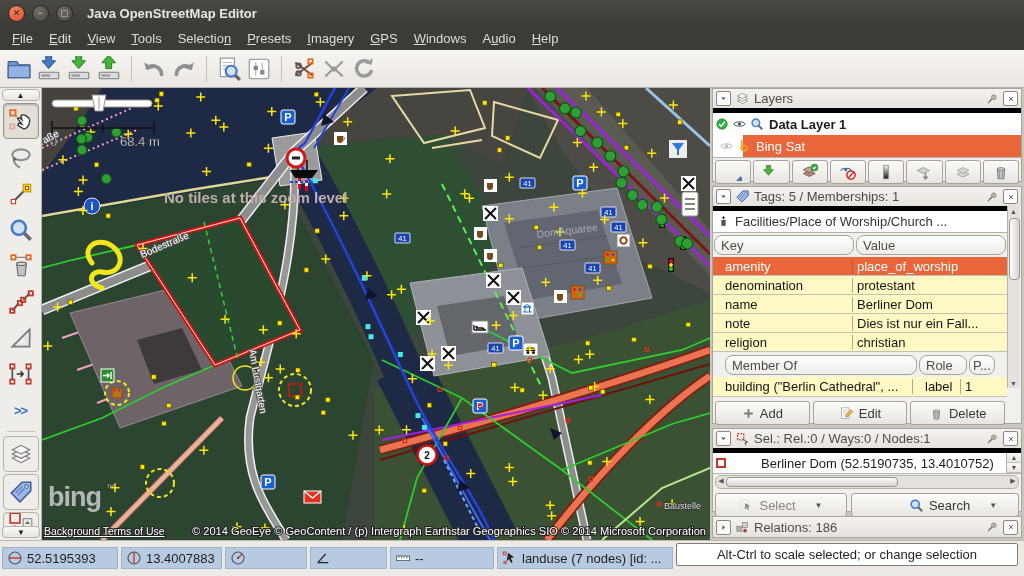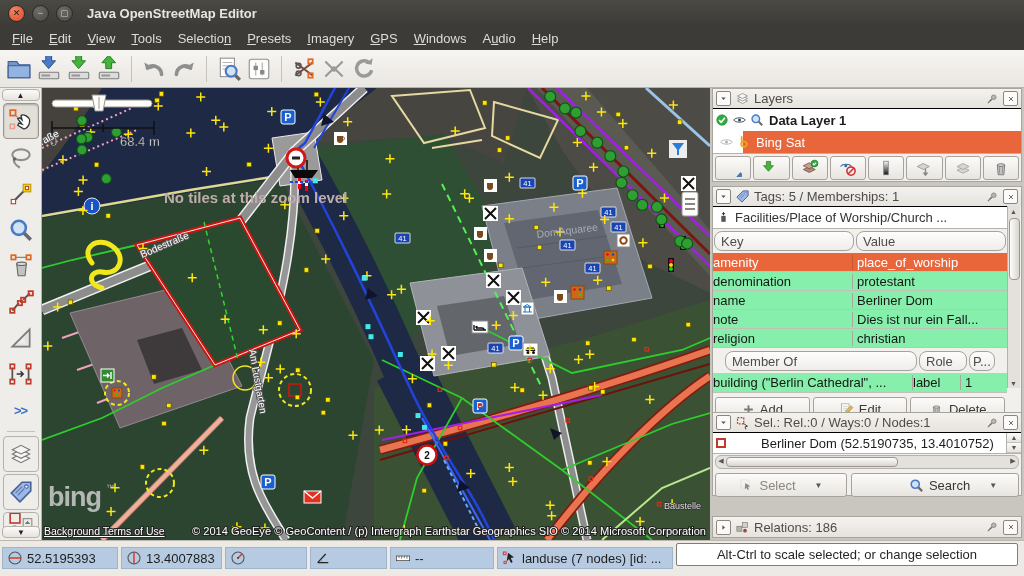--- a/index.html
+++ b/index.html
@@ -37,33 +37,33 @@
   
   #map-wrap{position:absolute;left:42px;top:88px;width:668px;height:452px;background:#30372f;}
   
   .right-panel{position:absolute;left:710px;top:88px;width:314px;height:452px;background:#c9c5bf;}
   .panel{position:absolute;left:2px;width:310px;background:#f2f0ed;border:1px solid #a8a49e;box-sizing:border-box;}
   .phead{height:19px;display:flex;align-items:center;gap:4px;padding:0 3px;font-size:13px;color:#4f4c48;
     background:linear-gradient(#f4f2ef,#e6e3de);}
   .phead .grow{flex:1 1 auto;}
   .sqbtn{width:13px;height:13px;border:1px solid #8a8781;border-radius:2px;background:#fbfaf8;
     display:flex;align-items:center;justify-content:center;flex:0 0 auto;}
-  .whitebox{background:#fff;border-top:1px solid #000000;border-bottom:1px solid #b5b1ab;}
+  .whitebox{background:#fff;border-top:5px solid #000000;border-bottom:1px solid #b5b1ab;}
   .lrow{height:22px;display:flex;align-items:center;gap:3px;font-size:13px;color:#1c1c1c;padding-left:2px;}
   .lrow .nm{padding-left:2px;}
   .lrow.sel-orange{background:linear-gradient(90deg,#fff 0 30px,#e9663b 30px);}
   .lrow.sel-orange .nm{color:#fff;}
   .btnrow{display:flex;gap:2px;padding:2px;}
   .btn{background:linear-gradient(#fcfbf9,#e8e5e0);border:1px solid #a7a39c;border-radius:3px;
     display:flex;align-items:center;justify-content:center;gap:5px;font-size:13px;color:#3a3834;box-sizing:border-box;}
   .lyrbtn{width:36px;height:24px;flex:1 1 auto;}
   .hbtn{background:linear-gradient(#fdfdfc,#efedea);border:1px solid #a7a39c;border-radius:8px;
     font-size:13px;color:#4f4c48;display:flex;align-items:center;padding:0 6px;box-sizing:border-box;height:20px;}
-  .trow{display:flex;height:18px;font-size:13px;color:#151515;align-items:center;border-bottom:1px solid #c3c0ba;background:#86efac;}
-  .trow .k{width:140px;padding-left:0;border-right:1px solid #aba79f;overflow:hidden;white-space:nowrap;box-sizing:border-box;}
+  .trow{display:flex;height:18px;font-size:13px;color:#151515;align-items:center;border-bottom:1px solid #c3c0ba;background:#fef9c3;}
+  .trow .k{width:140px;padding-left:12px;border-right:1px solid #aba79f;overflow:hidden;white-space:nowrap;box-sizing:border-box;}
   .trow .v{flex:1;padding-left:4px;overflow:hidden;white-space:nowrap;}
   .trow.selected{background:#e9663b;color:#fff;}
   .trow.selected .k{border-right-color:#c65731;}
   .vscroll{position:absolute;right:1px;width:12px;background:#e4e1dc;border-left:1px solid #b5b1ab;}
   .vthumb{position:absolute;left:1px;width:9px;background:linear-gradient(90deg,#fdfdfc,#d8d5cf);
     border:1px solid #9a968f;border-radius:4px;}
   .sarrow{position:absolute;left:0;width:11px;height:10px;font-size:7px;color:#555;
     display:flex;align-items:center;justify-content:center;}
   .hscroll{height:12px;margin:1px 2px;background:#e4e1dc;border:1px solid #b5b1ab;border-radius:6px;
     position:relative;}
@@ -1173,21 +1173,21 @@
           </div>
         </div>
         <div class="vscroll" style="top:0;height:182px;">
           <div class="sarrow" style="top:0;">▲</div>
           <div class="vthumb" style="top:12px;height:60px;"></div>
           <div class="sarrow" style="bottom:0;">▼</div>
         </div>
       </div>
     </div>
 
-    <div class="panel" style="top:324px;height:84px;">
+    <div class="panel" style="top:340px;height:84px;">
       <div class="phead">
         <span class="sqbtn">
             <svg width="9" height="9">
               <use href="#i-collapse-d"></use>
             </svg>
           </span>
         <svg width="15" height="15">
             <use href="#i-selicon"></use>
           </svg>
         <span>Sel.: Rel.:0 / Ways:0 / Nodes:1</span>

